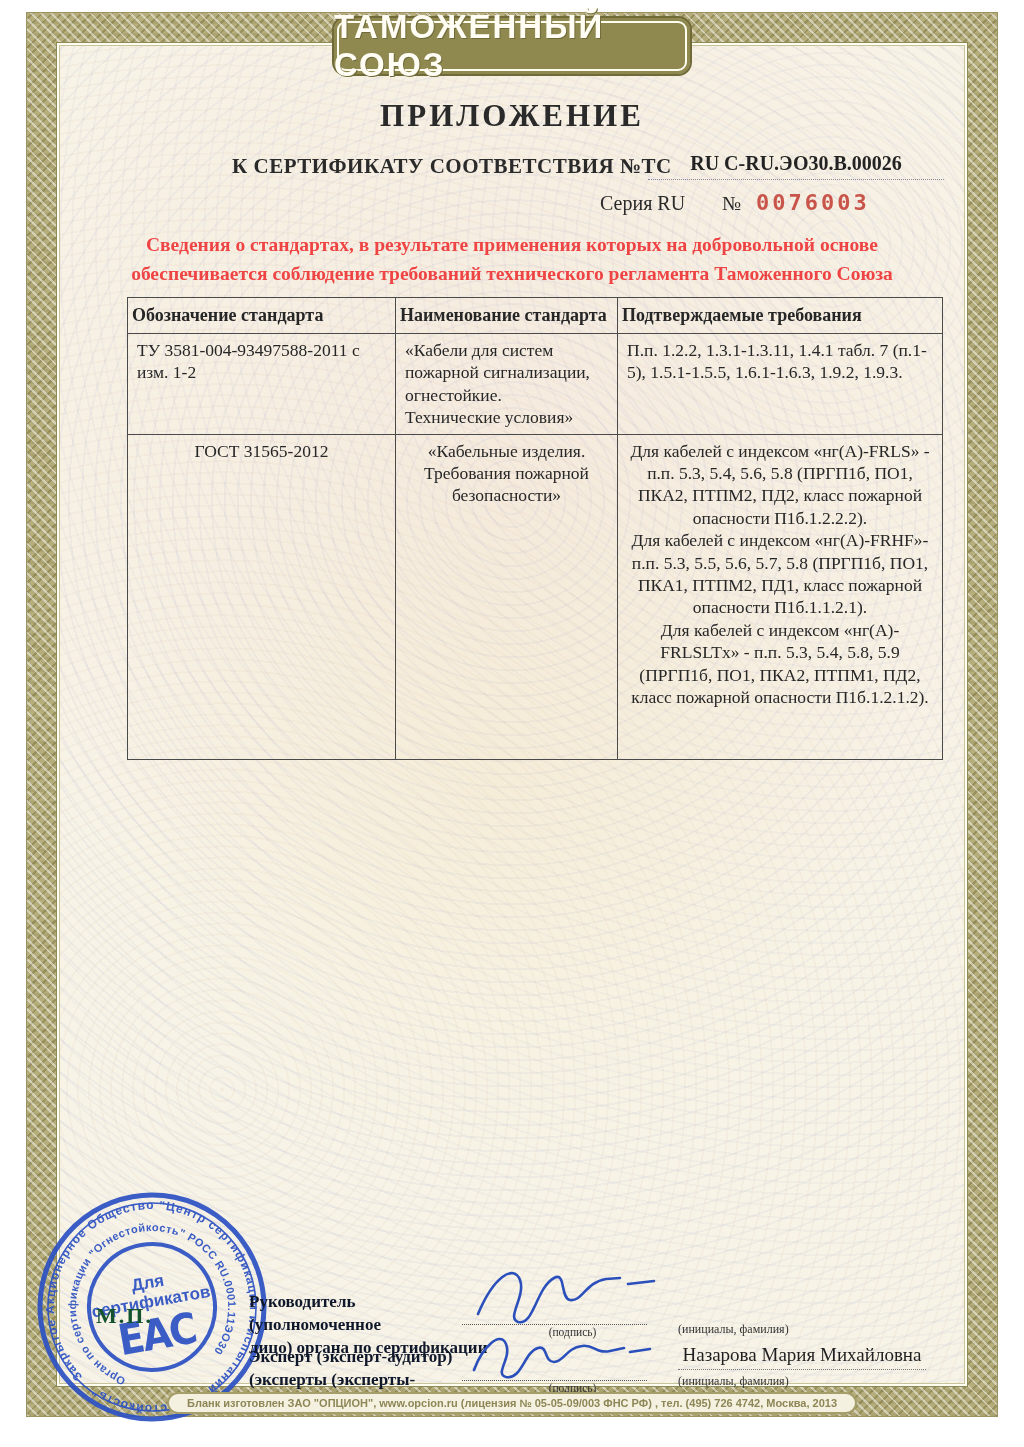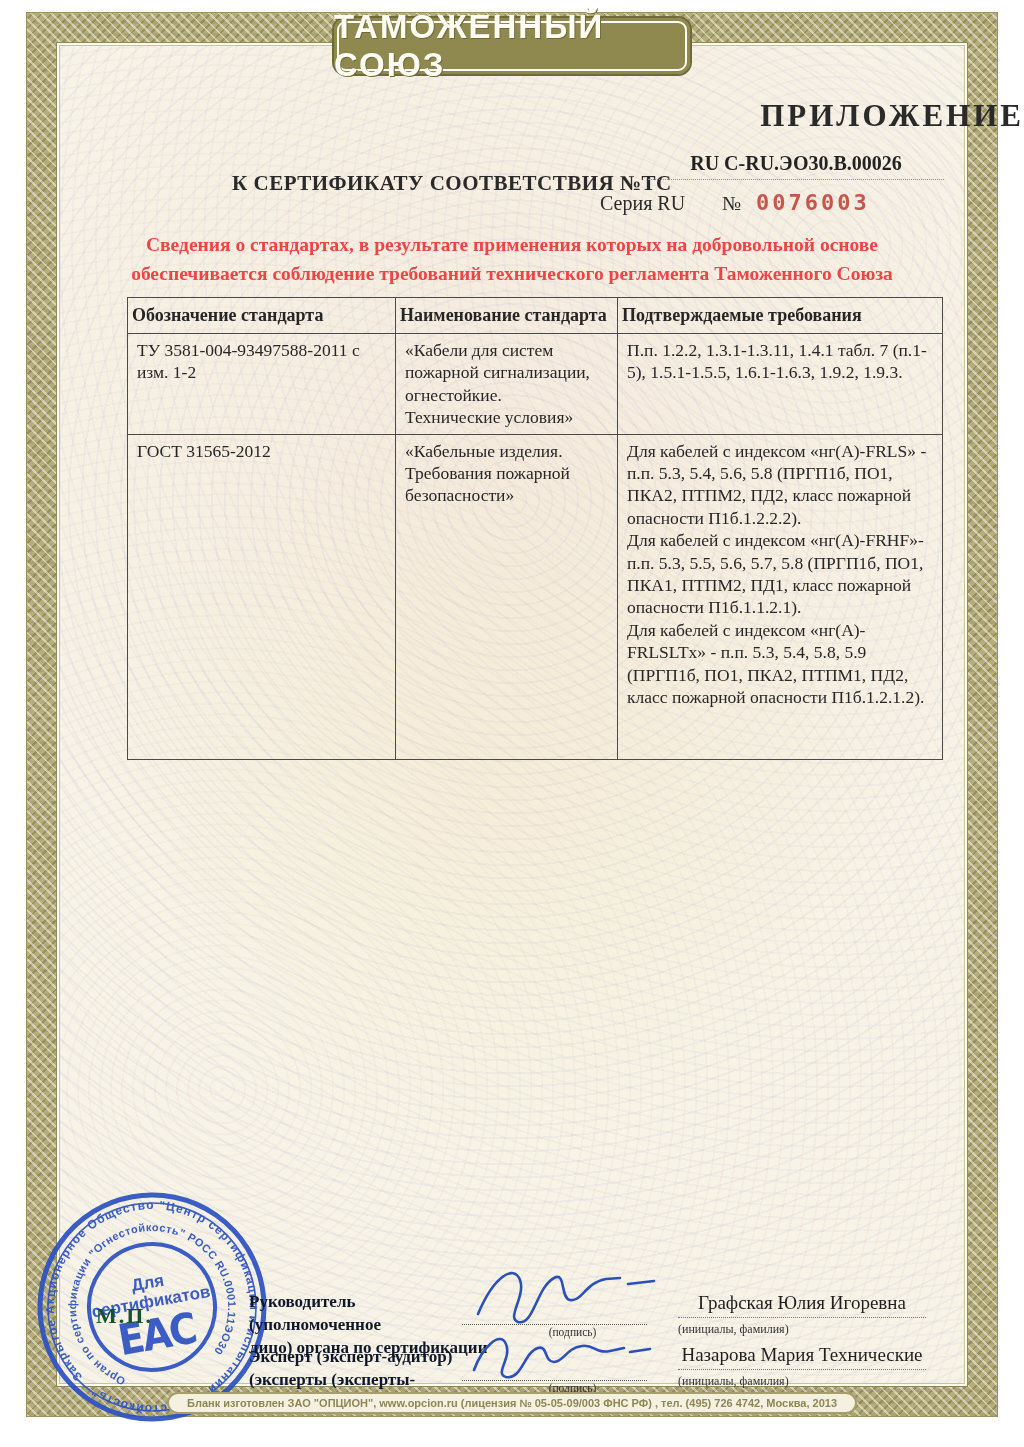--- a/index.html
+++ b/index.html
@@ -39,27 +39,27 @@
     border:2px solid #6f6a38; border-radius:14px;
     box-shadow:inset 0 0 0 3px #8f894f, inset 0 0 0 5px #fffdf0;
     display:flex; align-items:center; justify-content:center;
   }
   .banner span {
     color:#fffdf4; font-family:"Liberation Sans","DejaVu Sans",sans-serif;
     font-weight:bold; font-size:33px; letter-spacing:2px;
     text-shadow:1px 1px 0 #6f6a38;
   }
   .title {
-    position:absolute; top:98px; left:0; width:100%; text-align:right;
+    position:absolute; top:98px; left:0; width:100%; text-align:center;
     font-size:31px; font-weight:bold; letter-spacing:3px; color:#2a2a2a;
   }
   .cert-row { position:absolute; top:152px; left:0; width:100%; height:30px; }
   .cert-label {
     position:absolute; left:232px; top:2px;
-    font-size:21px; font-weight:bold; letter-spacing:.5px; color:#2a2a2a;margin-top:17px;
+    font-size:21px; font-weight:bold; letter-spacing:.5px; color:#2a2a2a;
   }
   .cert-number {
     position:absolute; left:648px; top:0; width:296px; text-align:center;
     font-size:20px; font-weight:bold; color:#232323;
     border-bottom:1px dotted #8a87a0; padding-bottom:4px;
   }
   .series-row { position:absolute; top:192px; left:0; width:100%; height:28px; }
   .series-label { position:absolute; left:600px; font-size:20px; color:#2a2a2a; }
   .number-sign { position:absolute; left:722px; font-size:20px; color:#2a2a2a; }
   .serial-number {
@@ -75,21 +75,21 @@
     position:absolute; top:297px; left:127px; width:815px;
     border-collapse:collapse; table-layout:fixed;
     font-size:17.5px; line-height:1.28; color:#262626;
   }
   .std-table th, .std-table td {
     border:1.5px solid #4a4a4a; vertical-align:top; padding:5px 9px;
   }
   .std-table th { font-size:18px; text-align:left; padding:6px 4px; }
   .col1 { width:268px; } .col2 { width:222px; } .col3 { width:325px; }
   .pre { white-space:pre-line; }
-  .row-tall td { height:325px; }
+  .row-tall td { height:325px;text-align:center; }
   
   .stamp {
     position:absolute; left:33px; top:1188px; width:238px; height:238px;
     transform:rotate(-10deg); opacity:.93;
   }
   .mp-label {
     position:absolute; left:96px; top:1303px; font-size:22px; font-weight:bold;
     letter-spacing:2px; color:#14532d;
   }
   
@@ -207,28 +207,27 @@
 
   <div class="mp-label">М.П.</div>
 
   <div class="sig-label" style="top:1291px;">Руководитель (уполномоченное
 лицо) органа по сертификации</div>
   <svg class="squiggle" style="left:470px; top:1262px;" width="190" height="66" viewBox="0 0 190 66">
     <path d="M8,52 C24,14 44,2 50,18 C56,34 36,56 48,60 C64,64 66,26 84,16 C96,9 90,36 100,38 C112,40 116,20 136,17 L150,16 M158,22 L184,19" fill="none" stroke="#2b50bb" stroke-width="2.6" stroke-linecap="round"></path>
   </svg>
   <div class="sig-line" style="top:1324px;"></div>
   <div class="sig-caption" style="top:1326px;">(подпись)</div>
-  <div class="sig-name" style="top:1292px;">Графская Юлия Игоревна</div>
   <div class="name-caption" style="top:1322px;">(инициалы, фамилия)</div>
 
   <div class="sig-label" style="top:1346px;">Эксперт (эксперт-аудитор)
 (эксперты (эксперты-аудиторы))</div>
   <svg class="squiggle" style="left:468px; top:1322px;" width="190" height="62" viewBox="0 0 190 62">
     <path d="M6,48 C14,26 32,8 38,22 C44,36 26,52 38,55 C54,58 56,30 70,26 C80,23 76,40 86,40 C96,40 98,26 114,24 C126,22 128,32 142,29 L156,26 M162,30 L182,27" fill="none" stroke="#2b50bb" stroke-width="2.6" stroke-linecap="round"></path>
   </svg>
   <div class="sig-line" style="top:1380px;"></div>
   <div class="sig-caption" style="top:1382px;">(подпись)</div>
-  <div class="sig-name" style="top:1344px;">Назарова Мария Технические</div>
+  <div class="sig-name" style="top:1344px;">Назарова Мария Михайловна</div>
   <div class="name-caption" style="top:1374px;">(инициалы, фамилия)</div>
 
   <div class="footer-pill">Бланк изготовлен ЗАО "ОПЦИОН", www.opcion.ru (лицензия № 05-05-09/003 ФНС РФ) , тел. (495) 726 4742, Москва, 2013</div>
 
 </div>
 
 </body></html>

